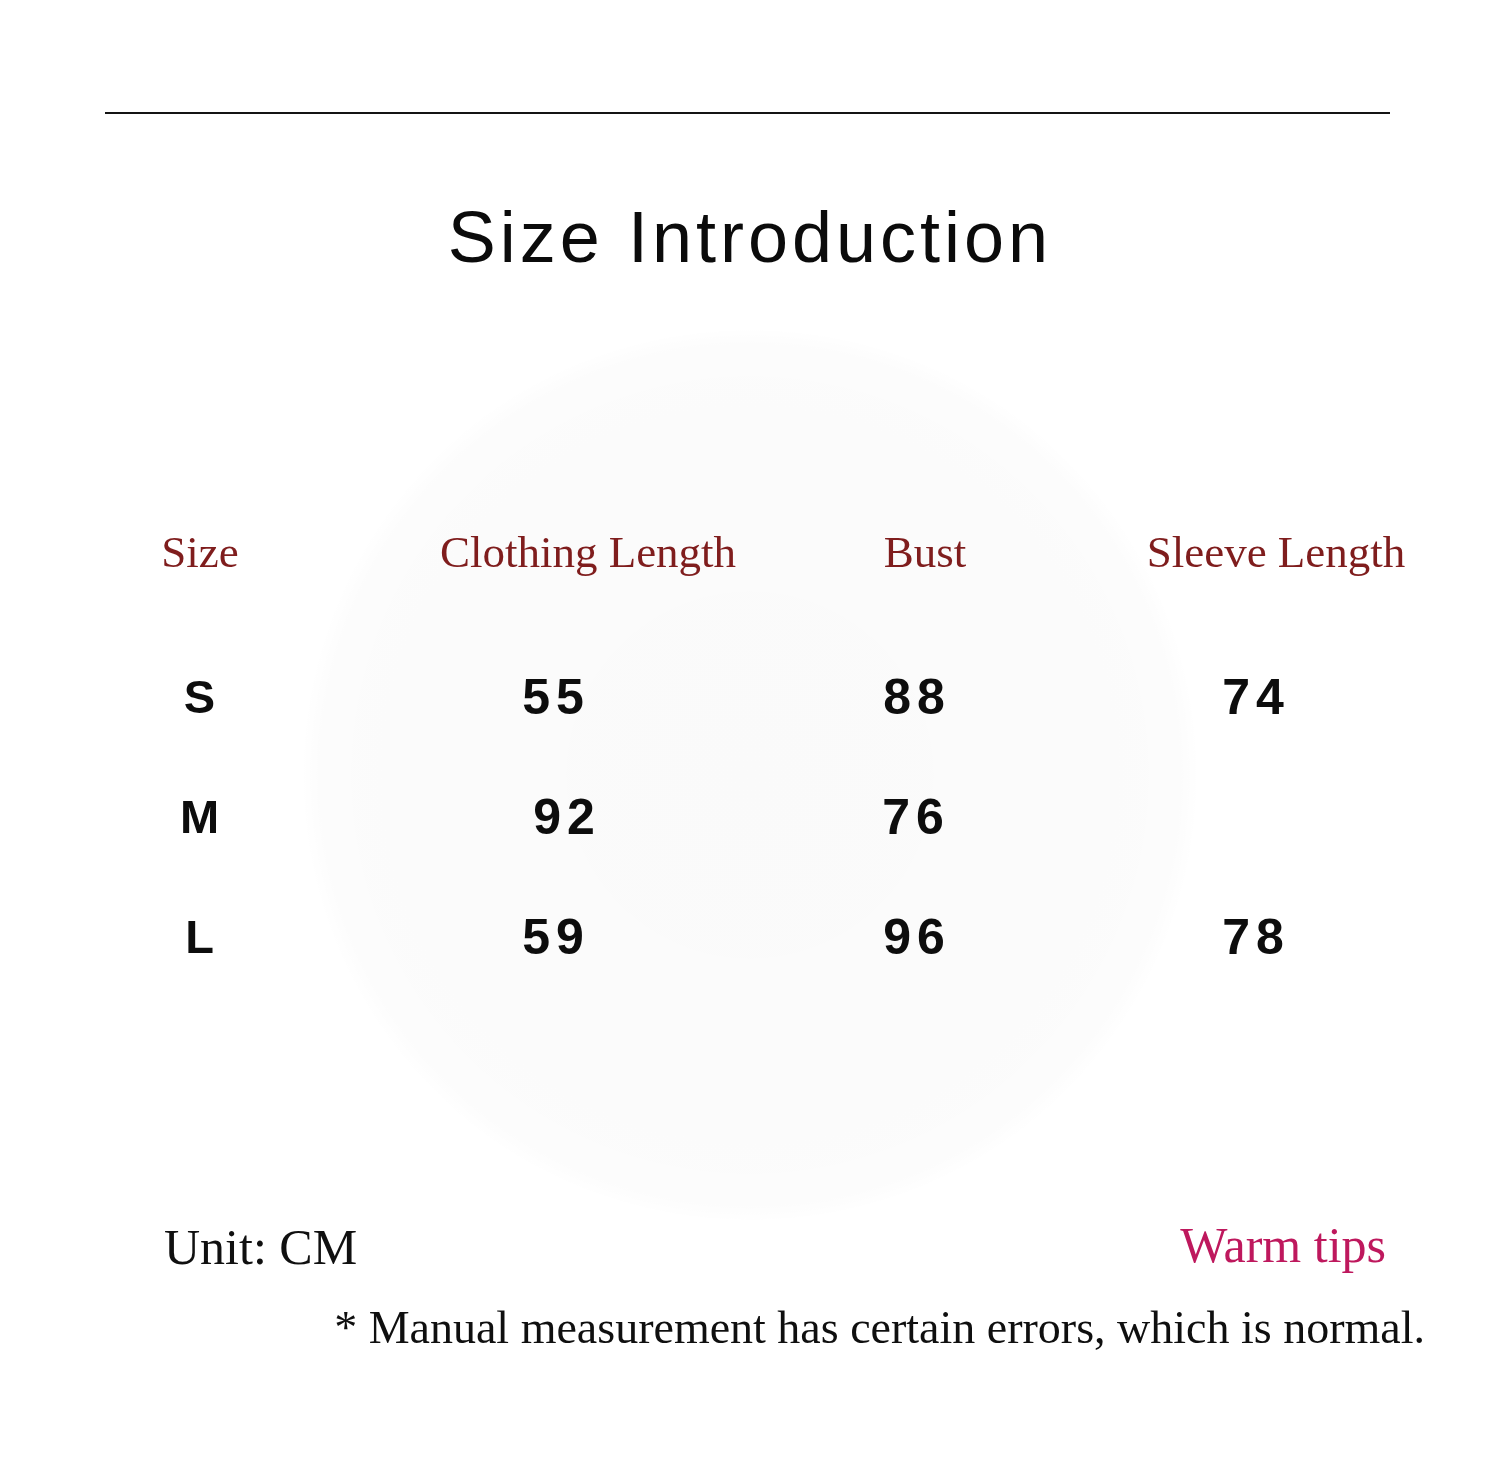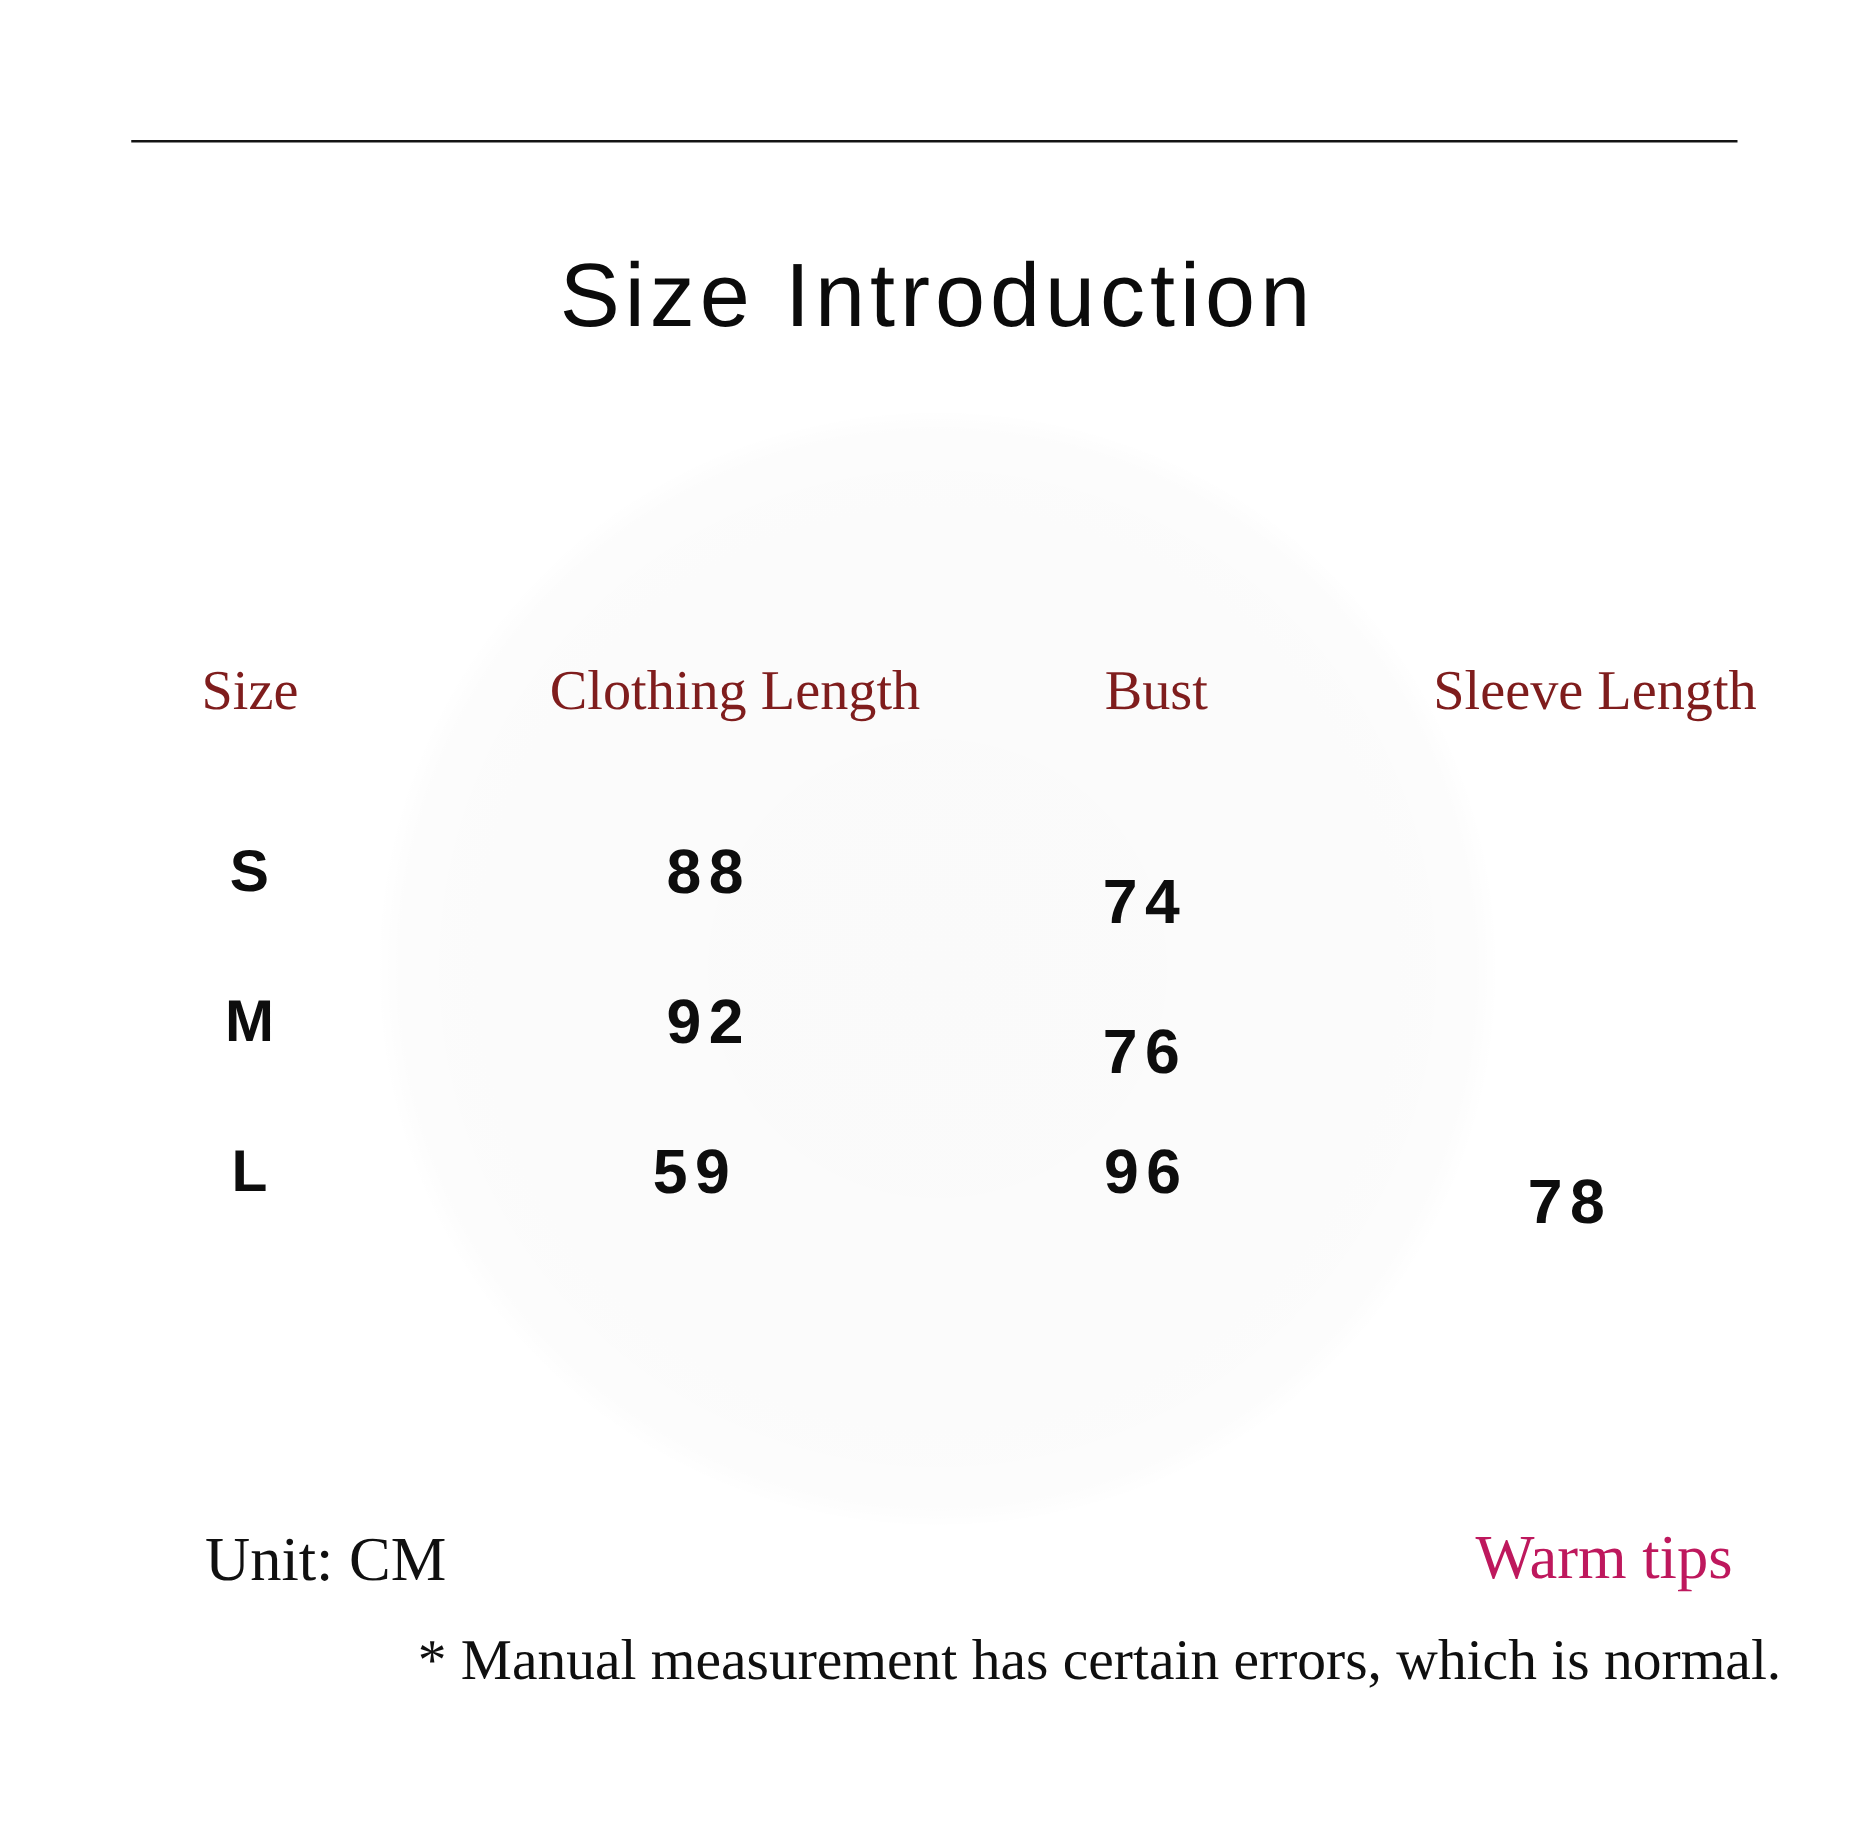--- a/index.html
+++ b/index.html
@@ -85,21 +85,21 @@
     height: 52px;
     font-family: "Liberation Sans", sans-serif;
     font-weight: 700;
     font-size: 50px;
     line-height: 52px;
     color: #0d0d0d;
   }
   .data-row .c1 { font-size: 47px; letter-spacing: 1px; }
   .data-row .c2 { transform: translateX(-14px); letter-spacing: 6px; }
   .data-row .c3 { transform: translateX(-3px);  letter-spacing: 6px; }
-  .data-row .c4 { transform: translateX(-4px);  letter-spacing: 6px; margin-top: 24px; }
+  .data-row .c4 { transform: translateX(-4px);  letter-spacing: 6px; }
 
   .row-s { top: 671px; }
   .row-m { top: 791px; }
   .row-l { top: 911px; }
 
   
   .unit-label {
     position: absolute;
     left: 164px;
     top: 1219px;
@@ -140,20 +140,21 @@
 
   <div class="trow header-row">
     <div class="tcell c1">Size</div>
     <div class="tcell c2">Clothing Length</div>
     <div class="tcell c3">Bust</div>
     <div class="tcell c4">Sleeve Length</div>
   </div>
 
   <div class="trow data-row row-s">
     <div class="tcell c1">S</div>
+    <div class="tcell c2">55</div>
     <div class="tcell c3">88</div>
     <div class="tcell c4">74</div>
   </div>
 
   <div class="trow data-row row-m">
     <div class="tcell c1">M</div>
     <div class="tcell c3">92</div>
     <div class="tcell c4">76</div>
   </div>
 

